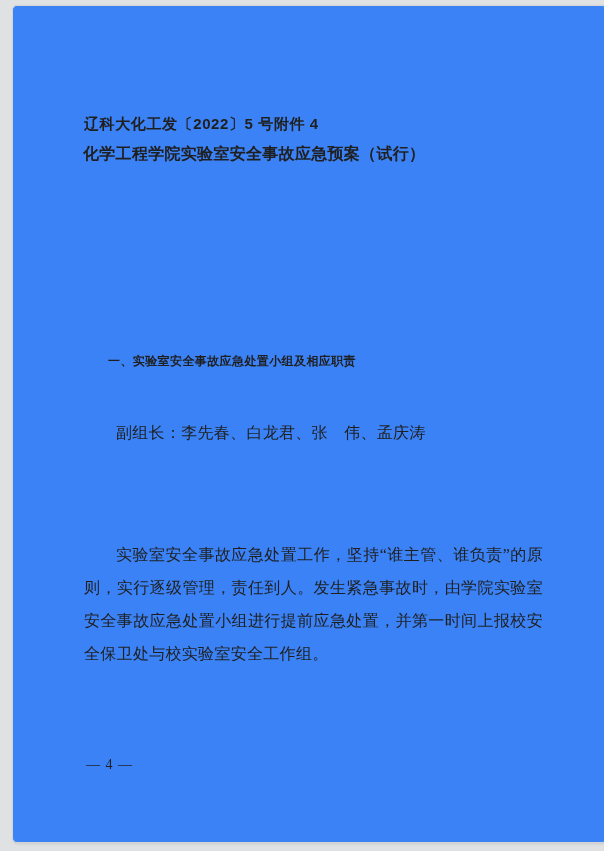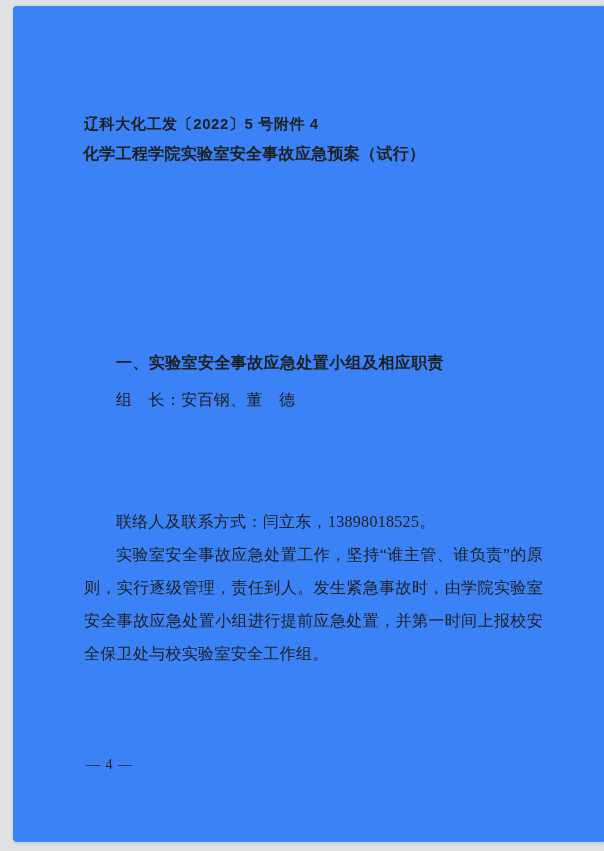--- a/index.html
+++ b/index.html
@@ -46,21 +46,21 @@
     line-height: 33px;
     letter-spacing: 0.3px;
     text-align: justify;
   }
   .indent { text-indent: 2em; }
   .nowrap { white-space: nowrap; text-align: left; }
   .section-heading {
     left: 71px; top: 347px;
     font-family: "Liberation Sans", sans-serif;
     font-weight: bold;
-    font-size: 16px;
+    font-size: 12px;
     letter-spacing: 0.4px;
     text-indent: 2em;
     white-space: nowrap;
   }
   .intro-para { top: 189px; }
   .leader-line { top: 377px; }
   .deputy-line { top: 410px; }
   .members-para { top: 437px; }
   .contact-line { top: 499px; }
   .principle-para { top: 532px; }
@@ -78,25 +78,24 @@
 <div class="canvas">
   <div class="page">
 
     <div class="abs doc-number">辽科大化工发〔2022〕5 号附件 4</div>
 
     <div class="abs doc-title">化学工程学院实验室安全事故应急预案（试行）</div>
 
 
     <div class="abs section-heading">一、实验室安全事故应急处置小组及相应职责</div>
 
-    <div class="abs body-block indent nowrap leader-line">组　长：安百钢、董　德</div>
+
+    <div class="abs body-block indent nowrap deputy-line">副组长：李先春、白龙君、张　伟、孟庆涛</div>
 
 
-
-    <div class="abs body-block indent nowrap contact-line">联络人及联系方式：闫立东，13898018525。</div>
 
     <div class="abs body-block indent principle-para">实验室安全事故应急处置工作，坚持“谁主管、谁负责”的原则，实行逐级管理，责任到人。发生紧急事故时，由学院实验室安全事故应急处置小组进行提前应急处置，并第一时间上报校安全保卫处与校实验室安全工作组。</div>
 
 
     <div class="abs page-number">— 4 —</div>
 
   </div>
 </div>
 
 </body></html>

